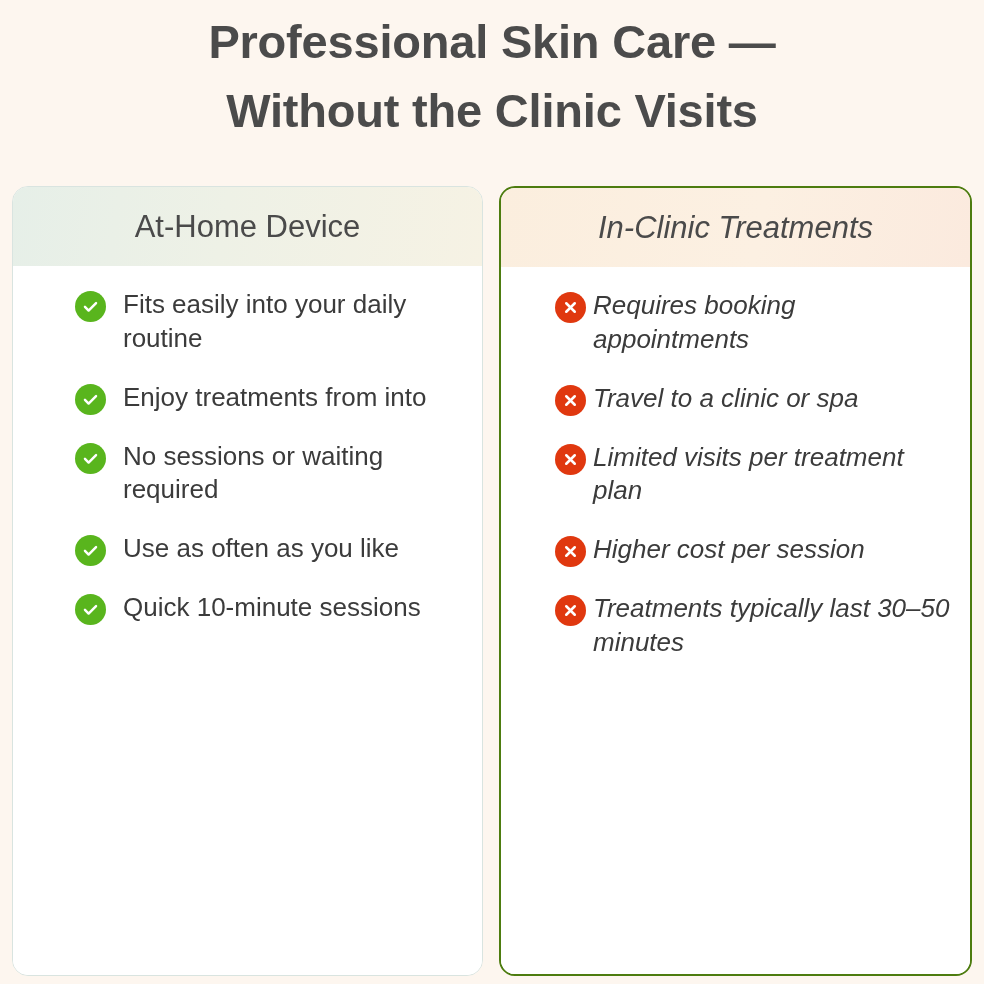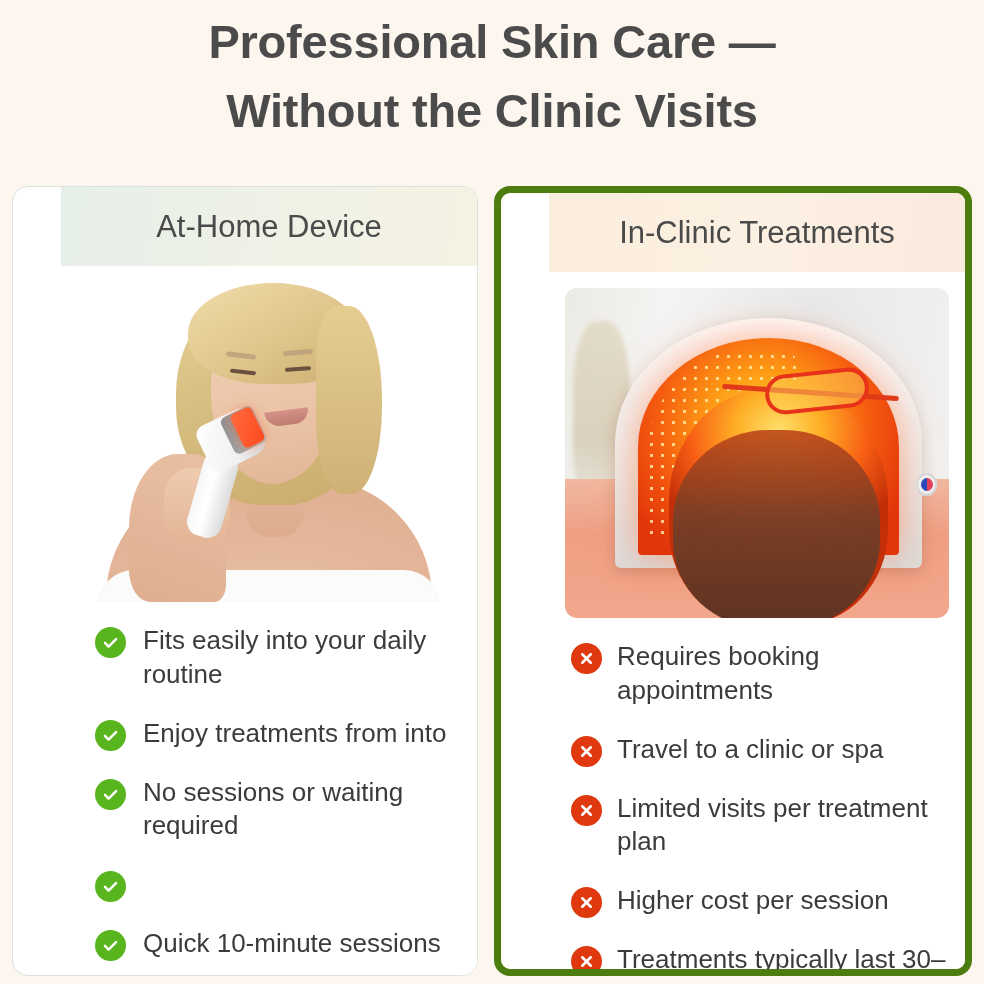--- a/index.html
+++ b/index.html
@@ -36,24 +36,23 @@
     display:flex;
     gap:16px;
   }
   .card {
     flex:1 1 0;
     display:flex;
     flex-direction:column;
     border-radius:16px;
     overflow:hidden;
     background:#ffffff;
-    padding-left:48px;
   }
   .card.left  { border:1px solid #d9e4e0; }
-  .card.right { border:7px solid #4d7c0f; }
+  .card.right { border:2px solid #4d7c0f;font-style:italic; }
 
   .card-header {
     height:79px;
     flex:0 0 79px;
     display:flex;
     align-items:center;
     justify-content:center;
     font-size:31px;
     font-weight:400;
     color:#4a4a4a;
@@ -63,21 +62,21 @@
   }
   .card.right .card-header {
     background:linear-gradient(100deg,#fbeede 0%,#fcf0e2 55%,#fbeade 100%);
   }
 
   .card-body {
     flex:1 1 auto;
     background:#ffffff;
     padding:0;
     display:flex;
-    flex-direction:column;
+    flex-direction:row;
   }
 
   
   .media {
     position:relative;
     overflow:hidden;
   }
   .media.left-media {
     height:336px;
     margin:0 14px;
@@ -265,21 +264,21 @@
   }
   .card.left  .feature-list { padding-left:34px; padding-top:22px; }
   .card.right .feature-list { padding-left:22px; padding-top:22px; }
 
   .feature-item {
     display:flex;
     align-items:flex-start;
     gap:17px;
     margin-bottom:25px;
   }
-  .card.right .feature-item { gap:15px; }
+  .card.right .feature-item { gap:7px; }
 
   .feature-icon {
     flex:0 0 auto;
     width:31px; height:31px;
     border-radius:50%;
     display:flex; align-items:center; justify-content:center;
     margin-top:3px;
   }
   .feature-icon svg { display:block; }
   .icon-check { background:#59b51d; }
@@ -355,20 +354,21 @@
                 </svg>
             </span>
             <span class="feature-text">No sessions or waiting required</span>
           </li>
           <li class="feature-item">
             <span class="feature-icon icon-check">
               <svg width="19" height="19" viewBox="0 0 24 24">
                   <path d="M5 12.5l4.6 4.6L19 7.6" fill="none" stroke="#fff" stroke-width="3.1" stroke-linecap="round" stroke-linejoin="round"></path>
                 </svg>
             </span>
+            <span class="feature-text">Use as often as you like</span>
           </li>
           <li class="feature-item">
             <span class="feature-icon icon-check">
               <svg width="19" height="19" viewBox="0 0 24 24">
                   <path d="M5 12.5l4.6 4.6L19 7.6" fill="none" stroke="#fff" stroke-width="3.1" stroke-linecap="round" stroke-linejoin="round"></path>
                 </svg>
             </span>
             <span class="feature-text">Quick 10-minute sessions</span>
           </li>
         </ul>

